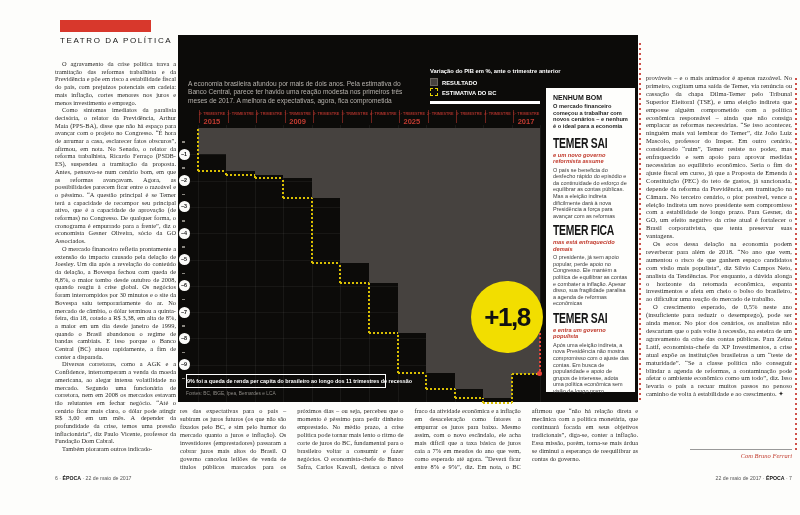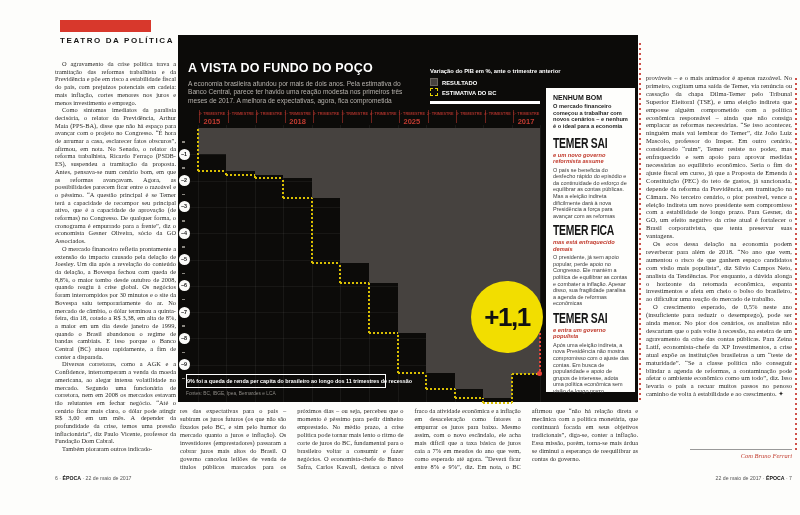--- a/index.html
+++ b/index.html
@@ -1,20 +1,20 @@
 <!DOCTYPE html>
 <html><head>
 <meta charset="utf-8">
 <style>
   html,body{margin:0;padding:0;background:#e8e6e2;}
   .page{position:relative;width:800px;height:515px;background:#fdfdfb;overflow:hidden;
         font-family:"Liberation Sans",sans-serif;}
   
   .kicker-bar{position:absolute;left:60px;top:20px;width:91px;height:12px;}
-  .kicker-label{position:absolute;left:60px;top:36px;font-size:8px;font-weight:bold;
+  .kicker-label{position:absolute;left:60px;top:36px;font-size:8px;font-weight:normal;
       letter-spacing:1.6px;color:#161616;}
   
   .leftcol{position:absolute;left:55px;top:60px;width:121px;height:412px;
       font-family:"Liberation Serif",serif;font-size:6.4px;line-height:7.7px;color:#2b2a28;
       text-align:justify;}
   .leftcol p{margin:0;text-indent:7px;}
   
   .chartbox{position:absolute;left:178px;top:35px;width:460px;height:367px;background:#0c0b09;}
   .chart-title{position:absolute;left:10px;top:26px;font-size:12.5px;font-weight:bold;
       color:#fff;letter-spacing:.2px;}
@@ -81,21 +81,20 @@
 
   <div class="leftcol">
       <p>O agravamento da crise política trava a tramitação das reformas trabalhista e da Previdência e põe em risco a estabilidade fiscal do país, com prejuízos potenciais em cadeia: mais inflação, cortes menores nos juros e menos investimento e emprego.</p>
       <p>Como sintomas imediatos da paralisia decisória, o relator da Previdência, Arthur Maia (PPS-BA), disse que não há espaço para avançar com o projeto no Congresso. “É hora de arrumar a casa, esclarecer fatos obscuros”, afirmou, em nota. No Senado, o relator da reforma trabalhista, Ricardo Ferraço (PSDB-ES), suspendeu a tramitação da proposta. Antes, pensava-se num cenário bom, em que as reformas avançavam. Agora, as possibilidades parecem ficar entre o razoável e o péssimo. “A questão principal é se Temer terá a capacidade de recompor seu principal ativo, que é a capacidade de aprovação (de reformas) no Congresso. De qualquer forma, o cronograma é empurrado para a frente”, diz o economista Gesner Oliveira, sócio da GO Associados.</p>
       <p>O mercado financeiro refletia prontamente a extensão do impacto causado pela delação de Joesley. Um dia após a revelação do conteúdo da delação, a Bovespa fechou com queda de 8,8%, o maior tombo desde outubro de 2008, quando reagiu à crise global. Os negócios foram interrompidos por 30 minutos e o site da Bovespa saiu temporariamente do ar. No mercado de câmbio, o dólar terminou a quinta-feira, dia 18, cotado a R$ 3,38, em alta de 8%, a maior em um dia desde janeiro de 1999, quando o Brasil abandonou o regime de bandas cambiais. E isso porque o Banco Central (BC) atuou rapidamente, a fim de conter a disparada.</p>
       <p>Diversas corretoras, como a AGK e a Confidence, interromperam a venda da moeda americana, ao alegar intensa volatilidade no mercado. Segundo uma funcionária de corretora, nem em 2008 os mercados estavam tão relutantes em fechar negócio. “Até o cenário ficar mais claro, o dólar pode atingir R$ 3,60 em um mês. A depender da profundidade da crise, temos uma pressão inflacionária”, diz Paulo Vicente, professor da Fundação Dom Cabral.</p>
       <p>Também pioraram outros indicado-</p>
     </div>
 
   <div class="chartbox">
-    <div class="chart-title">A VISTA DO FUNDO DO POÇO</div>
     <div class="chart-deck">A economia brasileira afundou por mais de dois anos. Pela estimativa do Banco Central, parece ter havido uma reação modesta nos primeiros três meses de 2017. A melhora de expectativas, agora, fica comprometida</div>
     <div class="legend-caption">Variação do PIB em %, ante o trimestre anterior</div>
     <div class="legend-item" style="top:43px;">
       <span class="legend-swatch" style="background:#46423f;border:1px solid #6b6660;"></span><span>RESULTADO</span>
     </div>
     <div class="legend-item" style="top:53px;">
       <span class="legend-swatch" style="border:1px dashed #e8d400;background:transparent;"></span><span>ESTIMATIVA DO BC</span>
     </div>
     <div class="legend-rule"></div>
 
@@ -132,21 +131,21 @@
         <div class="vgrid" style="left: 305.2px; top: 90px; height: 277px;"></div>
         <div class="hdr-tick" style="left: 306.7px;"></div>
         <div class="vgrid" style="left: 333.75px; top: 90px; height: 277px;"></div>
         <div class="hdr-tick" style="left: 335.25px;"></div>
         <div class="vgrid" style="left: 362.3px; top: 90px; height: 277px;"></div>
         <div class="hdr-tri" style="left: 19.7px; top: 77px; width: 28.55px;">2º TRIMESTRE</div>
         <div class="hdr-year" style="left: 19.7px; top: 82px; width: 28.55px;">2015</div>
         <div class="hdr-tri" style="left: 48.25px; top: 77px; width: 28.55px;">3º TRIMESTRE</div>
         <div class="hdr-tri" style="left: 76.8px; top: 77px; width: 28.55px;">4º TRIMESTRE</div>
         <div class="hdr-tri" style="left: 105.35px; top: 77px; width: 28.55px;">1º TRIMESTRE</div>
-        <div class="hdr-year" style="left: 105.35px; top: 82px; width: 28.55px;">2018</div>
+        <div class="hdr-year" style="left: 105.35px; top: 82px; width: 28.55px;">2009</div>
         <div class="hdr-tri" style="left: 133.9px; top: 77px; width: 28.55px;">2º TRIMESTRE</div>
         <div class="hdr-tri" style="left: 162.45px; top: 77px; width: 28.55px;">3º TRIMESTRE</div>
         <div class="hdr-tri" style="left: 191px; top: 77px; width: 28.55px;">4º TRIMESTRE</div>
         <div class="hdr-tri" style="left: 219.55px; top: 77px; width: 28.55px;">1º TRIMESTRE</div>
         <div class="hdr-year" style="left: 219.55px; top: 82px; width: 28.55px;">2025</div>
         <div class="hdr-tri" style="left: 248.1px; top: 77px; width: 28.55px;">2º TRIMESTRE</div>
         <div class="hdr-tri" style="left: 276.65px; top: 77px; width: 28.55px;">3º TRIMESTRE</div>
         <div class="hdr-tri" style="left: 305.2px; top: 77px; width: 28.55px;">4º TRIMESTRE</div>
         <div class="hdr-tri" style="left: 333.75px; top: 77px; width: 28.55px;">1º TRIMESTRE</div>
         <div class="hdr-year" style="left: 333.75px; top: 82px; width: 28.55px;">2017</div>
@@ -205,21 +204,21 @@
         <div class="ytickdot" style="left: 4px; top: 290.25px;"></div>
         <div class="ytickdot" style="left: 4px; top: 316.55px;"></div>
         <div class="ytickdot" style="left: 4px; top: 342.85px;"></div>
       </div>
 
     <div class="note-box">9% foi a queda de renda per capita do brasileiro ao longo dos 11 trimestres de recessão</div>
     <div class="sources">Fontes: BC, IBGE, Ipea, Bernardes e LCA</div>
 
     <div class="red-connector"></div>
     <div class="red-dot"></div>
-    <div class="est-circle" style="background: rgb(242, 222, 0);">+1,1</div>
+    <div class="est-circle" style="background: rgb(242, 222, 0);">+1,8</div>
   </div>
 
   <div class="sidebar">
     <div class="sb-header">NENHUM BOM</div>
     <div class="sb-intro">O mercado financeiro começou a trabalhar com novos cenários – e nenhum é o ideal para a economia</div>
     <div id="sb-sections">
         <div>
           <div class="sb-title">TEMER SAI</div>
           <div class="sb-sub">e um novo governo reformista assume</div>
           <div class="sb-body">O país se beneficia do desfecho rápido do episódio e da continuidade do esforço de equilibrar as contas públicas. Mas a eleição indireta dificilmente dará à nova Presidência a força para avançar com as reformas</div>

